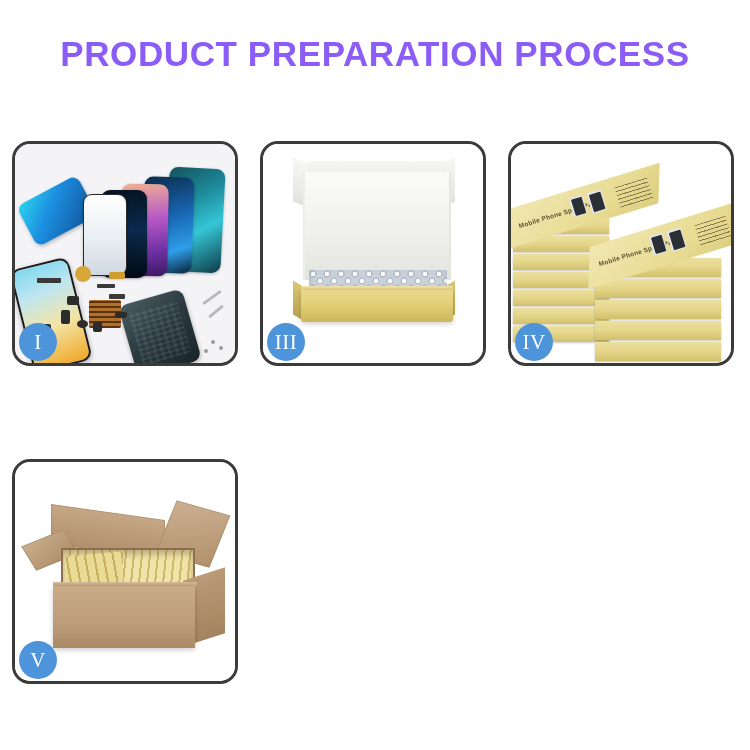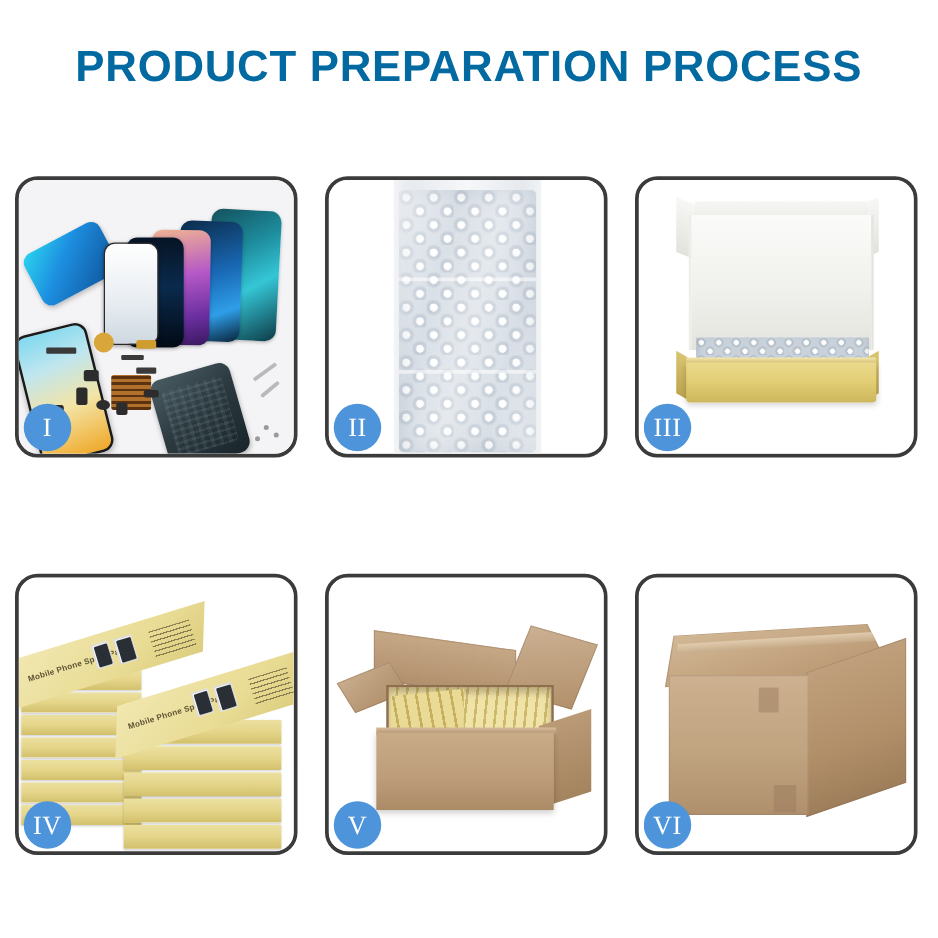--- a/index.html
+++ b/index.html
@@ -19,21 +19,21 @@
   .header {
     width: 750px;
     padding-top: 36px;
     text-align: center;
   }
   .title {
     font-family: "Liberation Sans", sans-serif;
     font-size: 35px;
     font-weight: 700;
     letter-spacing: 0.6px;
-    color: #0369a1;
+    color: #8b5cf6;
     line-height: 1.05;
     white-space: nowrap;
     transform: scaleX(1.0);
   }
   .subtitle {
     margin-top: 10px;
     font-family: "Liberation Sans", sans-serif;
     font-size: 15.5px;
     font-weight: 400;
     color: #1a1a1a;
@@ -374,31 +374,20 @@
       <div class="tool" style="left:186px;top:152px;width:22px;height:3px;transform:rotate(-36deg);"></div>
       <div class="tool" style="left:192px;top:166px;width:18px;height:3px;transform:rotate(-40deg);"></div>
       <div class="screw" style="left:196px;top:196px;"></div>
       <div class="screw" style="left:204px;top:202px;"></div>
       <div class="screw" style="left:189px;top:205px;"></div>
 
       <div class="badge">I</div>
     </div>
   </div>
 
-  <div class="panel">
-    <div class="panel-inner">
-      <div class="p2-bg"></div>
-      <div class="bw-strip"></div>
-      <div class="bw-sheet"></div>
-      <div class="bw-gloss"></div>
-      <div class="bw-seam" style="top:78px;"></div>
-      <div class="bw-seam" style="top:152px;"></div>
-      <div class="badge">II</div>
-    </div>
-  </div>
 
   <div class="panel">
     <div class="panel-inner">
       <div class="p3-bg"></div>
       <div class="m-flapL"></div>
       <div class="m-flapR"></div>
       <div class="m-lidback"></div>
       <div class="m-innerwall"></div>
       <div class="m-bubble"></div>
       <div class="m-sideL"></div>
@@ -453,26 +442,14 @@
       <div class="c-cavity"></div>
       <div class="c-content"></div>
       <div class="c-content2"></div>
       <div class="c-side"></div>
       <div class="c-rim"></div>
       <div class="c-front"></div>
       <div class="badge">V</div>
     </div>
   </div>
 
-  <div class="panel">
-    <div class="panel-inner">
-      <div class="p6-bg"></div>
-      <div class="s-top"></div>
-      <div class="s-tape"></div>
-      <div class="s-side"></div>
-      <div class="s-front"></div>
-      <div class="s-nick" style="left:96px;top:88px;width:16px;height:20px;"></div>
-      <div class="s-nick" style="left:108px;top:166px;width:18px;height:22px;"></div>
-      <div class="badge">VI</div>
-    </div>
-  </div>
 
 </div>
 
 </body></html>

